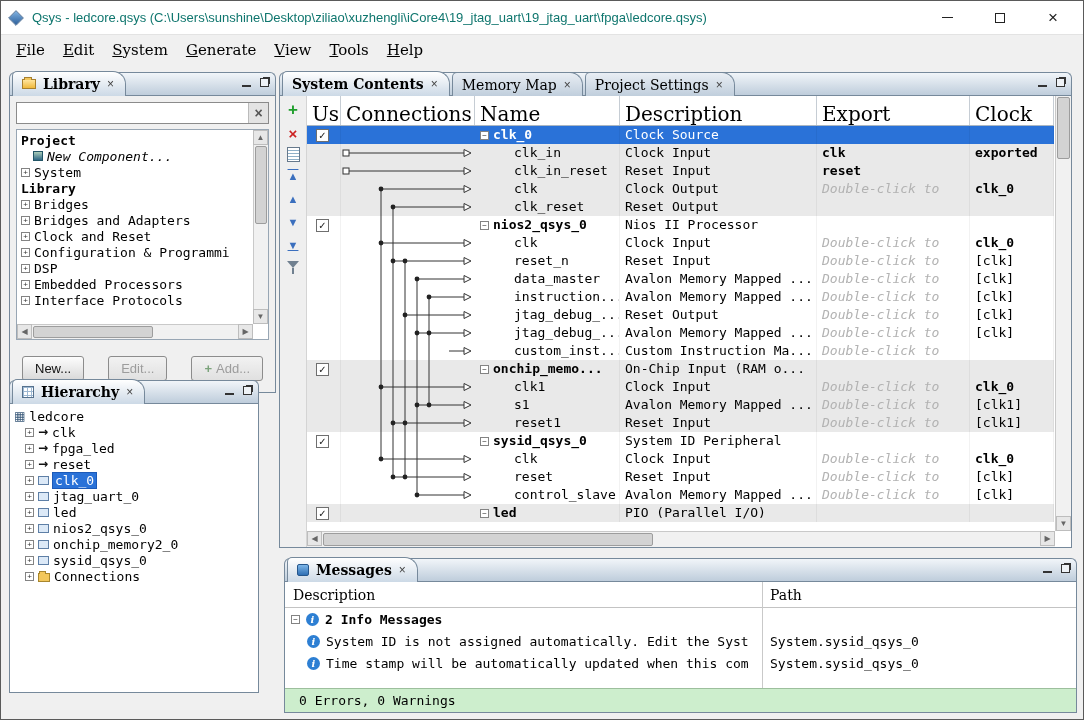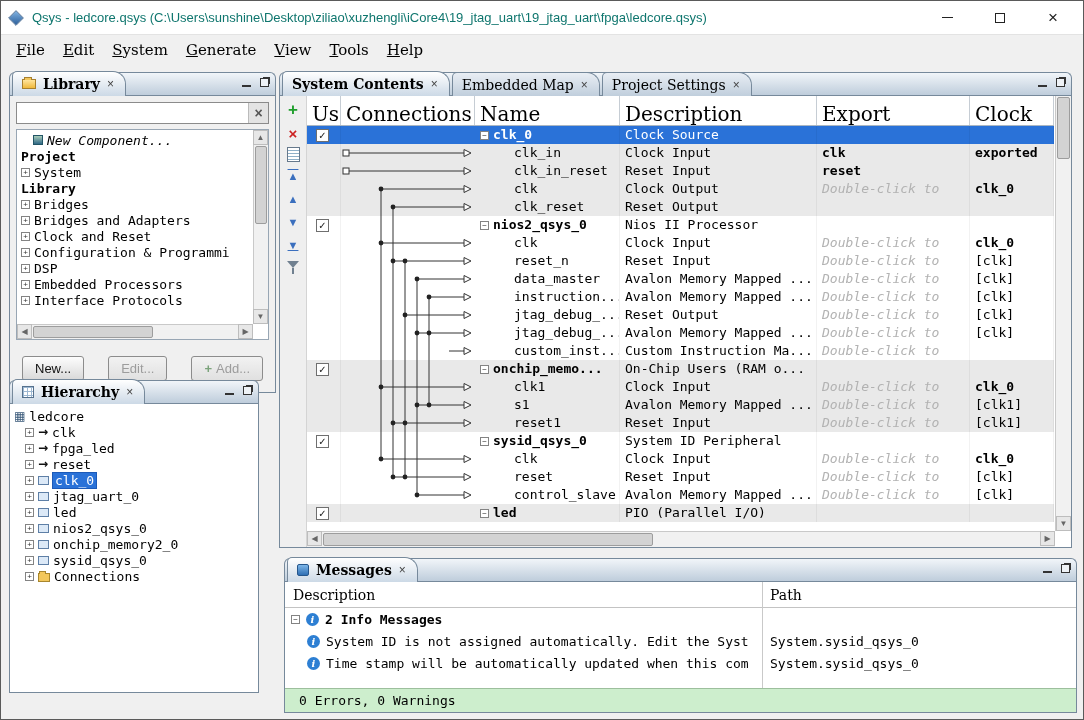--- a/index.html
+++ b/index.html
@@ -175,26 +175,26 @@
         <span class="hb rest"></span>
       </div>
     </div>
     <div class="panel-body lib-body">
       <div class="searchbox">
         <input class="search-input" value="" style="">
         <span class="search-clear">×</span>
       </div>
       <div class="lib-tree">
         <div id="library-tree">
+            <div class="tree-row">
+              <span class="lbl bold">Project</span>
+            </div>
             <div class="tree-row" style="padding-left: 16px;">
               <span class="comp-icon"></span>
               <span class="lbl italic">New Component...</span>
-            </div>
-            <div class="tree-row">
-              <span class="lbl bold">Project</span>
             </div>
             <div class="tree-row">
               <span class="expander">+</span>
               <span class="lbl">System</span>
             </div>
             <div class="tree-row">
               <span class="lbl bold">Library</span>
             </div>
             <div class="tree-row">
               <span class="expander">+</span>
@@ -328,21 +328,21 @@
 
   <div class="panel" style="left:278px;top:70px;width:793px;height:477px">
     <div class="panel-head">
       <div class="head-bar"></div>
       <div class="tabs-row" id="contents-tabs">
           <div class="tab">
             <span>System Contents</span>
             <span class="tab-close">×</span>
           </div>
           <div class="tab inactive">
-            <span>Embedded Map</span>
+            <span>Memory Map</span>
             <span class="tab-close">×</span>
           </div>
           <div class="tab inactive">
             <span>Project Settings</span>
             <span class="tab-close">×</span>
           </div>
         </div>
       <div class="head-btns">
         <span class="hb min"></span>
         <span class="hb rest"></span>
@@ -568,21 +568,21 @@
           </div>
           <div class="trow shade">
             <div class="cell c-use">
               <span class="checkbox">✓</span>
             </div>
             <div class="cell c-conn"></div>
             <div class="cell c-name grp">
               <span class="expander">−</span>
               <span class="nm">onchip_memo...</span>
             </div>
-            <div class="cell c-desc">On-Chip Users (RAM o...</div>
+            <div class="cell c-desc">On-Chip Input (RAM o...</div>
             <div class="cell c-exp"></div>
             <div class="cell c-clk"></div>
           </div>
           <div class="trow shade">
             <div class="cell c-use"></div>
             <div class="cell c-conn"></div>
             <div class="cell c-name port">
               <span class="nm">clk1</span>
             </div>
             <div class="cell c-desc">Clock Input</div>

